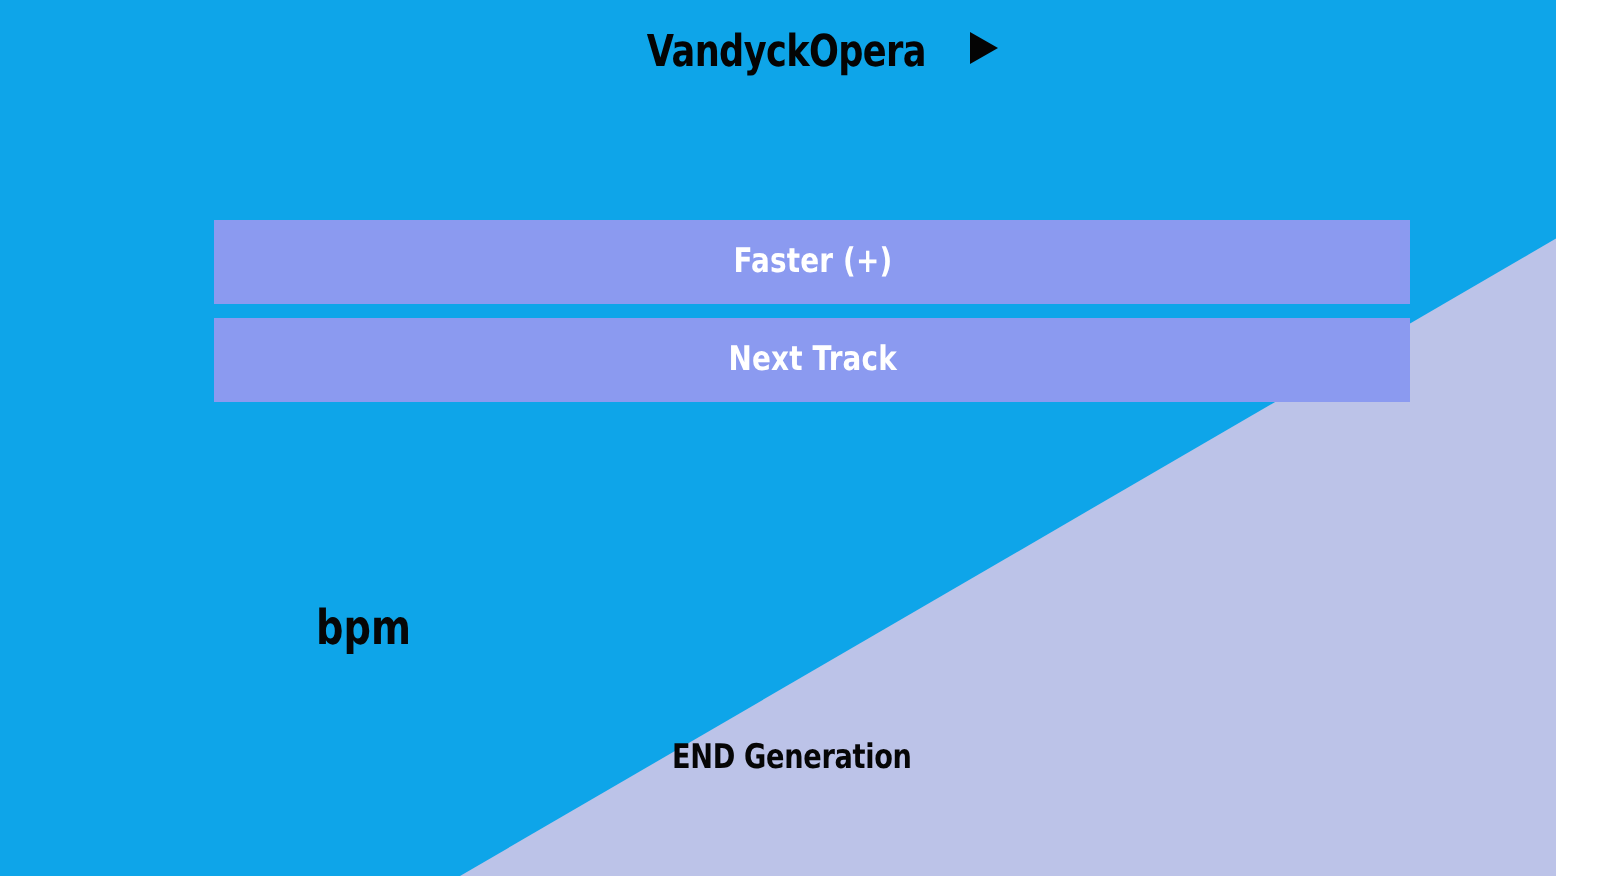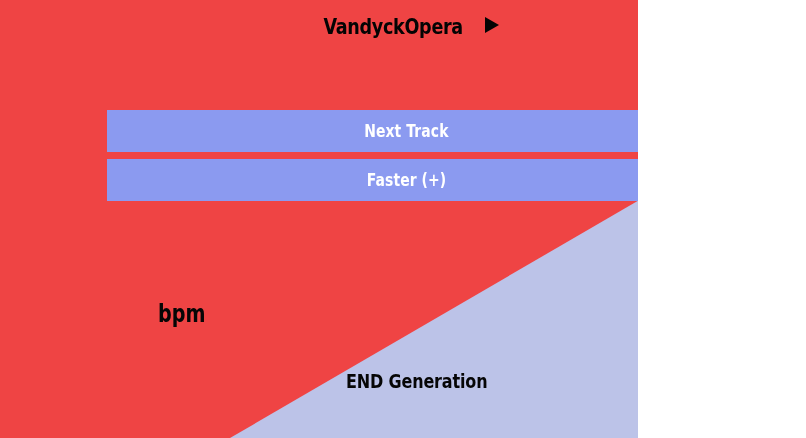--- a/index.html
+++ b/index.html
@@ -12,24 +12,24 @@
     height: 438px;
     background: #ffffff;
     font-family: "Liberation Sans", sans-serif;
     overflow: hidden;
     position: relative;
   }
 
   #app {
     position: absolute;
     inset: 0;
-    width: 638px;
+    width: 778px;
     height: 438px;
     overflow: hidden;
-    background: #ef4444;
+    background: #0ea5e9;
   }
 
   
   .diagonal-wedge {
     position: absolute;
     left: 0;
     top: 0;
     width: 806px;
     height: 438px;
     z-index: 0;
@@ -122,47 +122,47 @@
     top: 274px;
     font-size: 19px;
     letter-spacing: 0.3px;
   }
   .bpm-readout {
     left: 158px;
     top: 302px;
     font-size: 24px;
   }
   .generation-readout {
-    left: 346px;
+    left: 336px;
     top: 371px;
-    font-size: 20px;
+    font-size: 17px;
     letter-spacing: -0.2px;
   }
 </style>
 </head>
 <body>
 
 <div id="app">
 
   <svg class="diagonal-wedge" viewBox="0 0 806 438" width="806" height="438" preserveAspectRatio="none" aria-hidden="true">
     <polygon points="806,103 806,438 230,438" fill="#bcc3e8"></polygon>
   </svg>
 
   <div class="app-title">
     <span class="title-text">VandyckOpera</span><span class="play-icon"><svg width="16" height="18" viewBox="0 0 16 18" aria-hidden="true">
           <polygon points="1,1 15,9 1,17" fill="#040404"></polygon>
         </svg></span>
   </div>
 
   <div class="button-stack">
     <button class="ctrl-button">
-      <span>Next Track</span>
+      <span>Faster (+)</span>
     </button>
     <button class="ctrl-button">
-      <span>Faster (+)</span>
+      <span>Next Track</span>
     </button>
   </div>
 
 
   <div class="readout bpm-readout">
     <span>bpm</span>
   </div>
 
   <div class="readout generation-readout">
     <span>END Generation</span>

